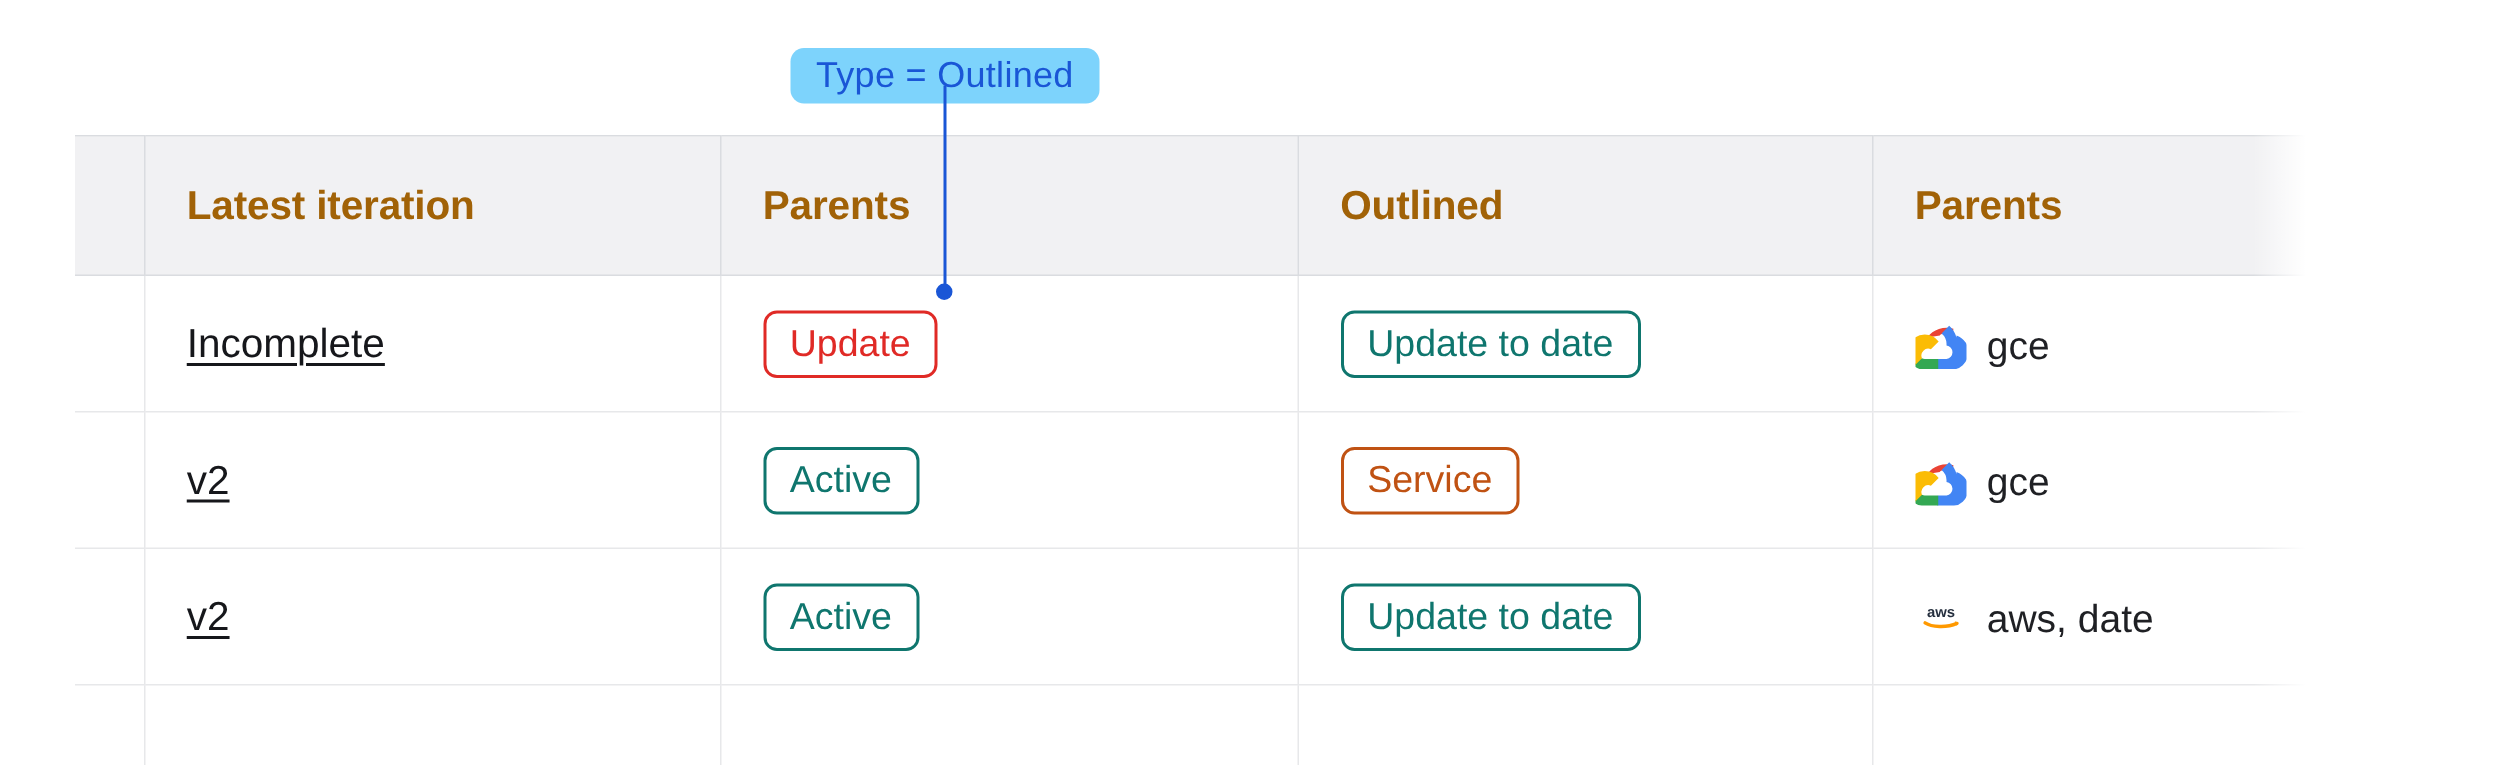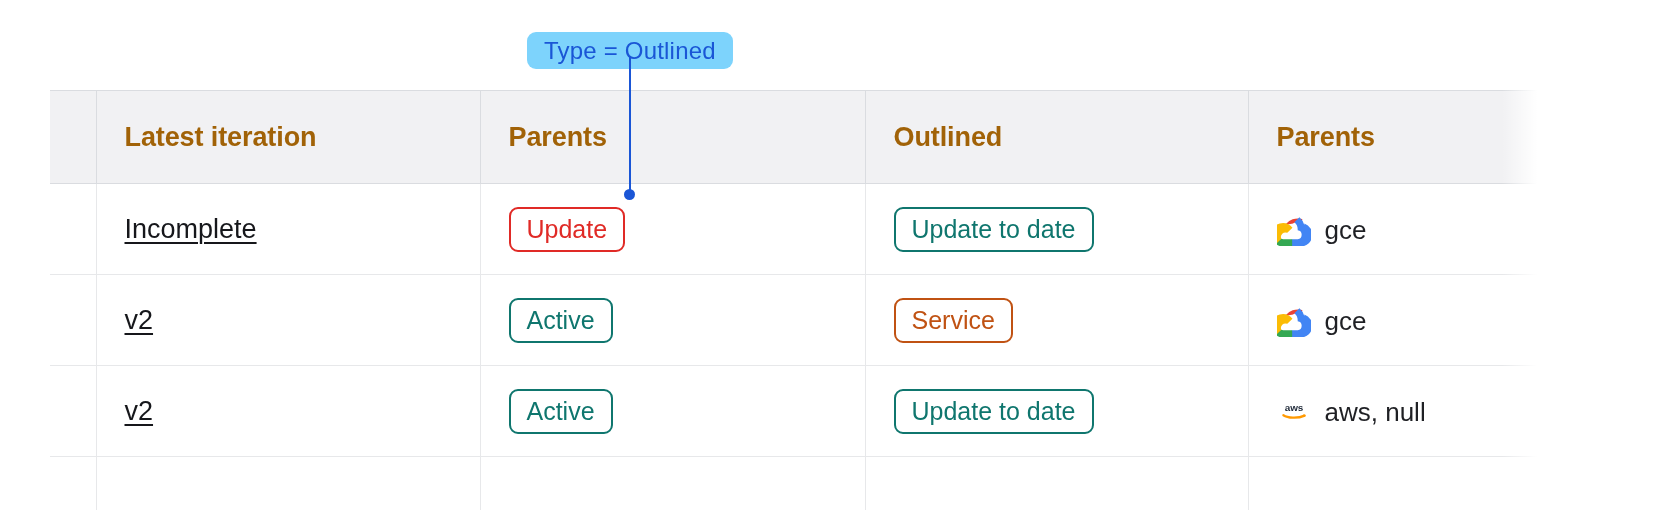--- a/index.html
+++ b/index.html
@@ -252,21 +252,21 @@
         <td>
           <span class="chip tone-success">Update to date</span>
         </td>
         <td class="td-last">
           <div class="service-cell">
             <svg class="service-icon" viewBox="0 0 48 30">
               <text x="24" y="15" text-anchor="middle" font-family="Liberation Sans, sans-serif" font-size="14" font-weight="700" fill="#252f3e">aws</text>
               <path d="M9 21c6 4 20 5 30 .5" stroke="#f90" stroke-width="3.2" fill="none" stroke-linecap="round"></path>
               <path d="M37 19.5l3.5 1.3-2.1 2.8z" fill="#f90"></path>
             </svg>
-            <span class="service-label">aws, null</span>
+            <span class="service-label">aws, date</span>
           </div>
         </td>
       </tr>
 
       <tr>
         <td class="td-select"></td>
         <td></td>
         <td></td>
         <td></td>
         <td class="td-last"></td>

